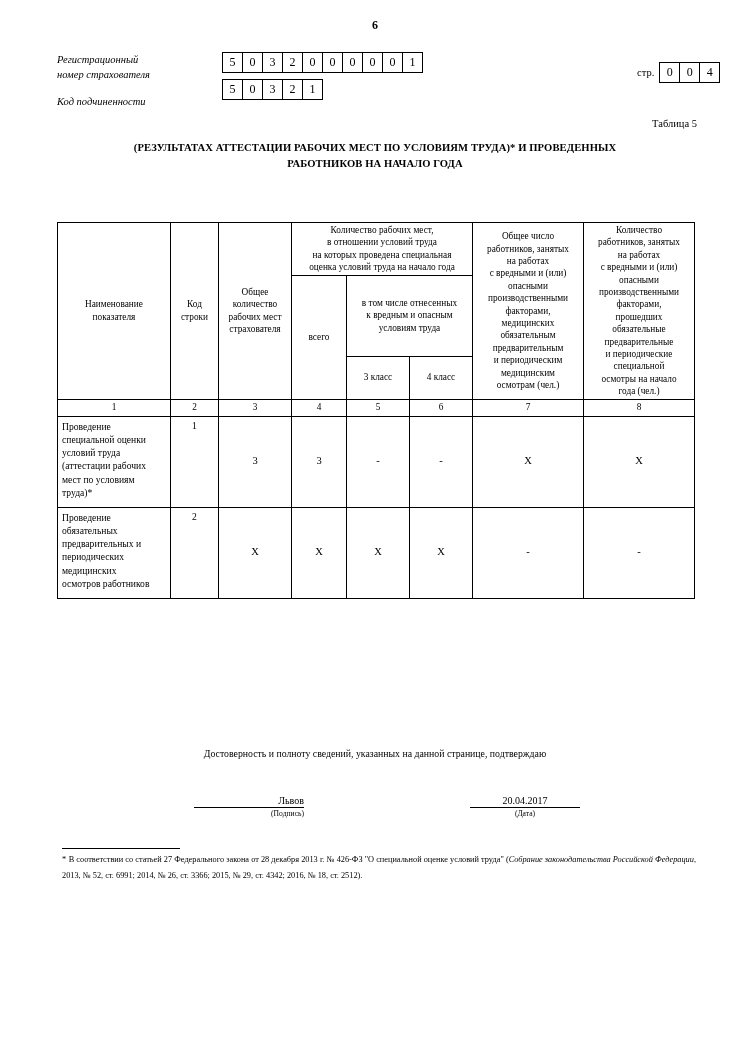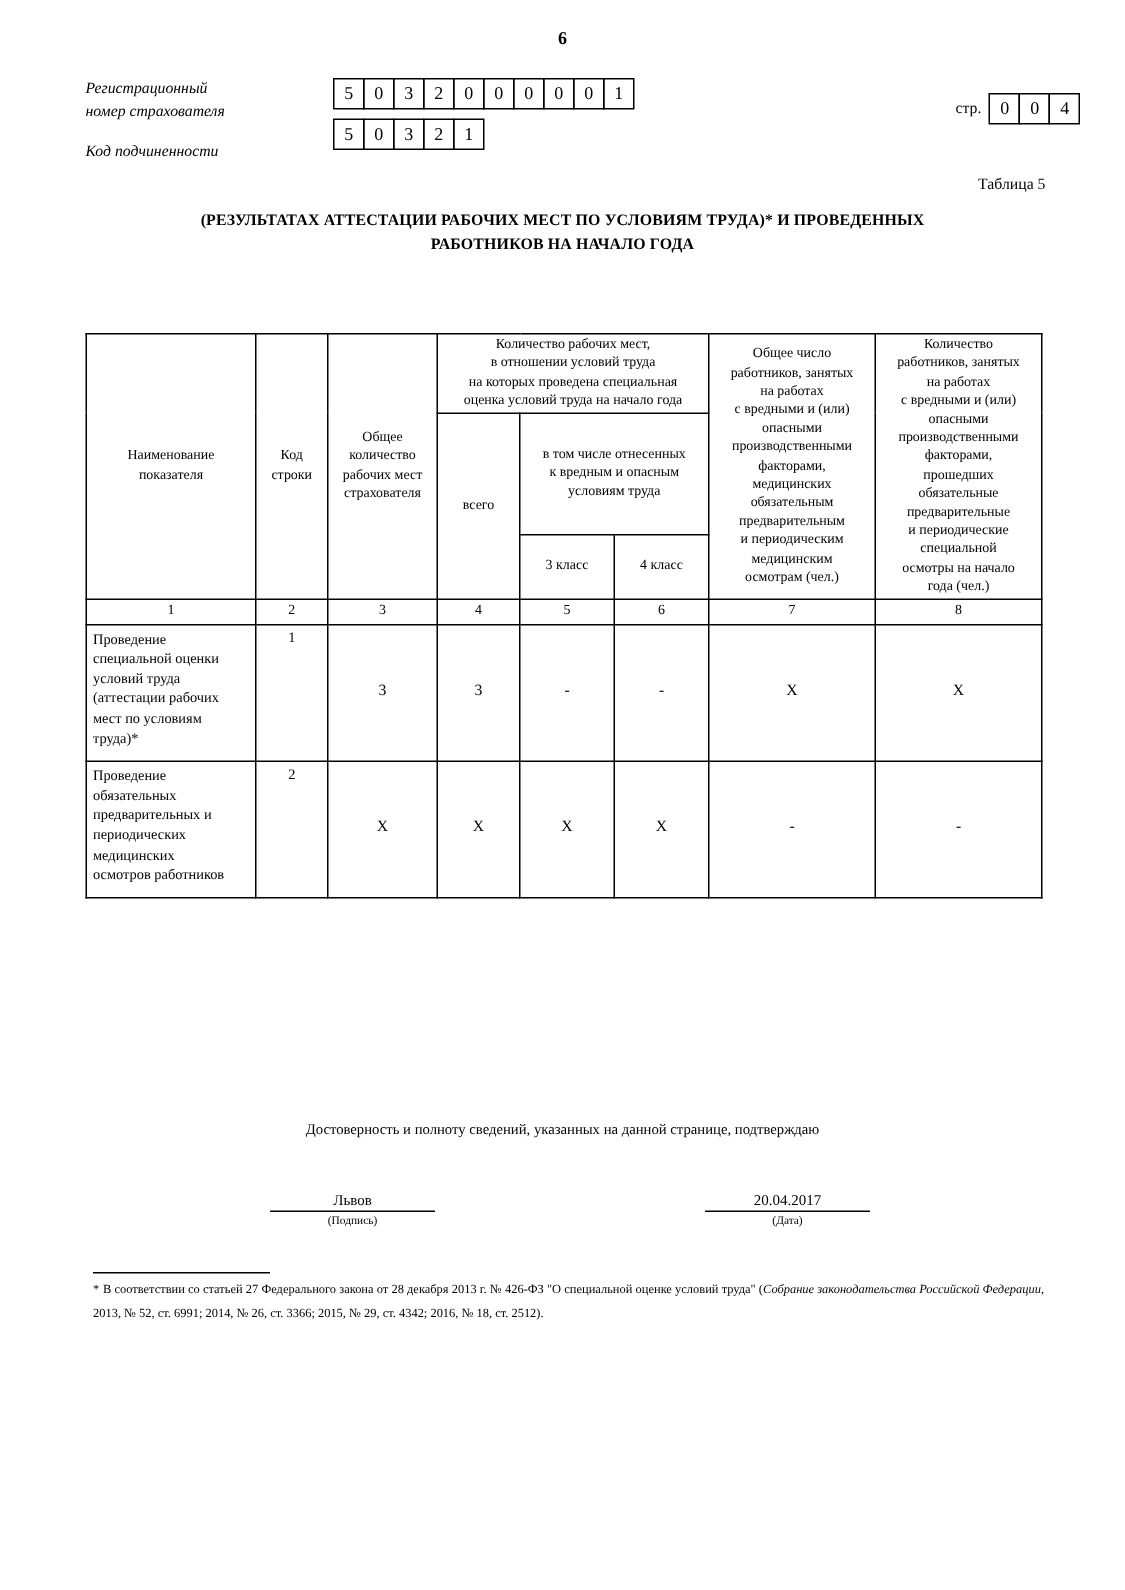--- a/index.html
+++ b/index.html
@@ -169,21 +169,21 @@
     top: 795px;
     left: 0;
     width: 750px;
     height: 40px;
   }
   .sig-block {
     position: absolute;
     width: 110px;
     text-align: center;
   }
-  .sig-block.left  { left: 180px; }
+  .sig-block.left  { left: 194px; text-align: right; }
   .sig-block.right { left: 470px; }
   .sig-value {
     font-size: 10px;
     padding-bottom: 1px;
   }
   .sig-line {
     border-bottom: 1px solid #000;
     width: 110px;
   }
   .sig-caption {

